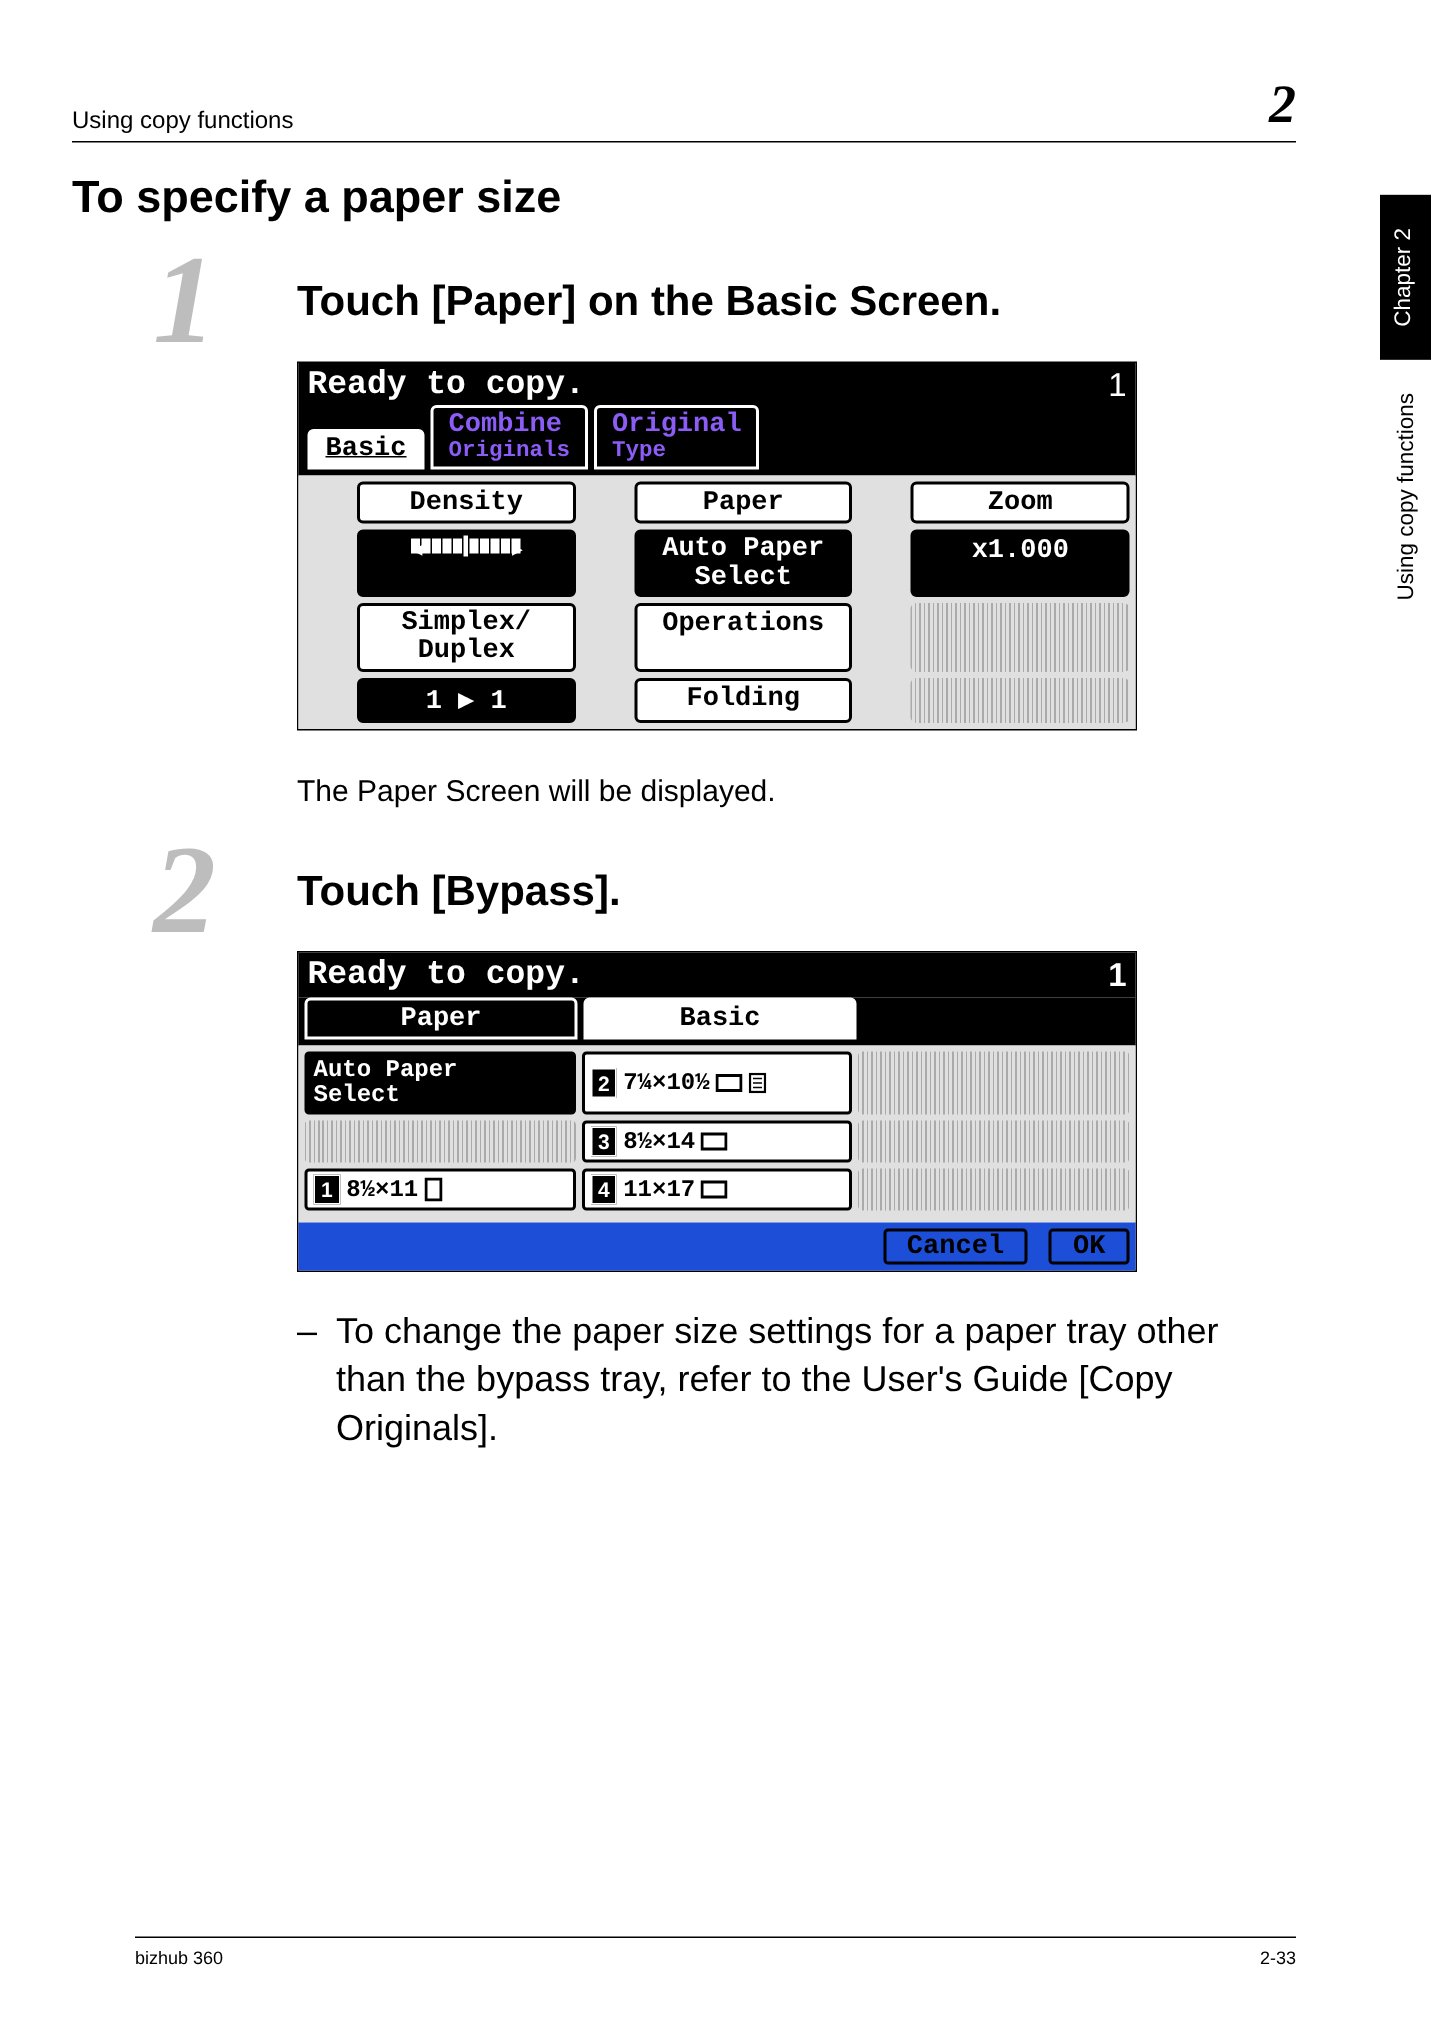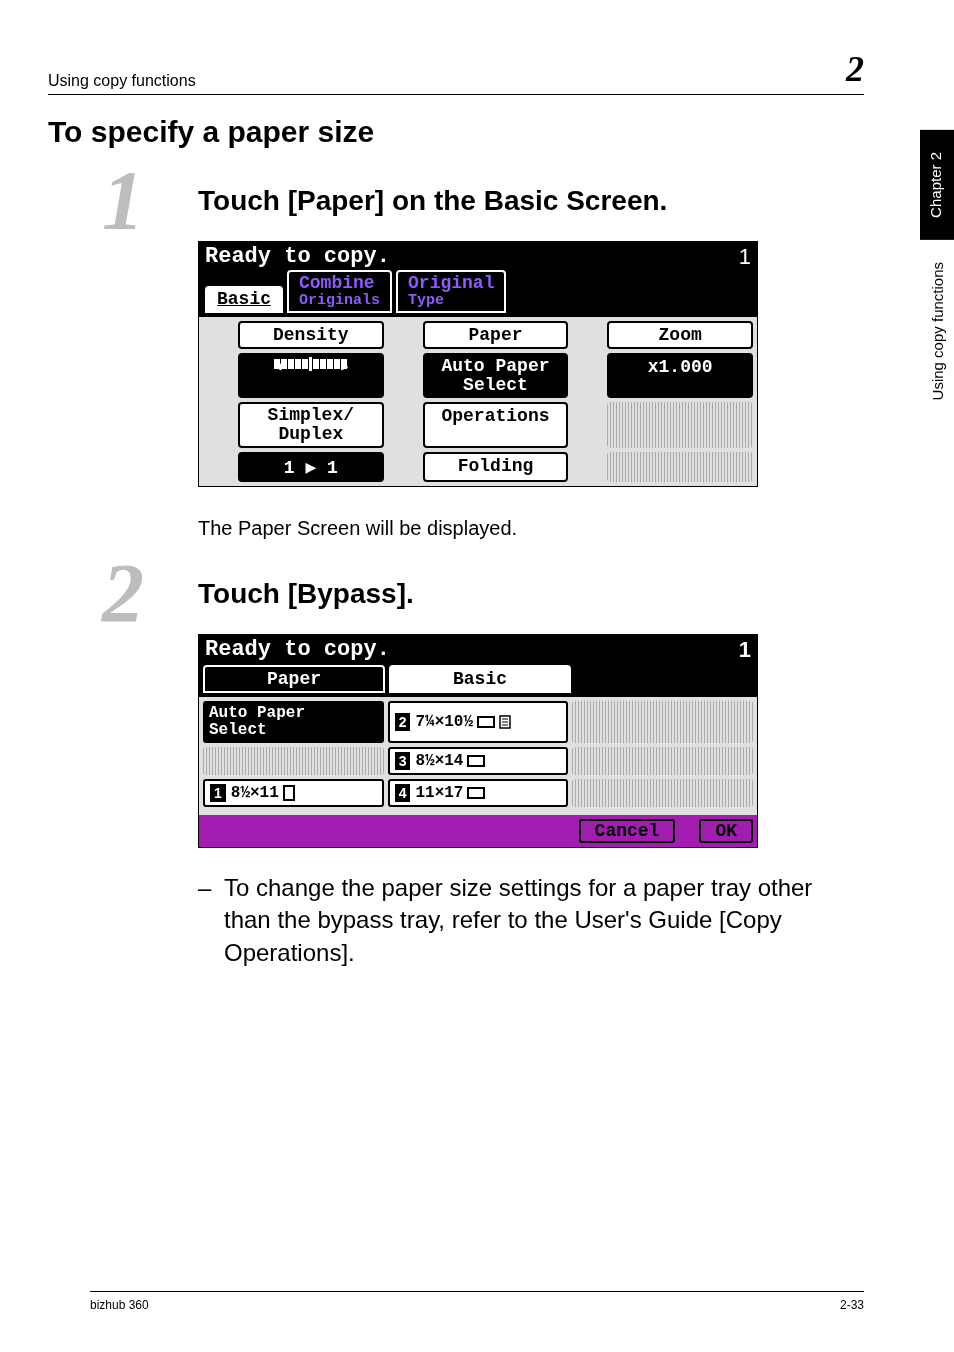--- a/index.html
+++ b/index.html
@@ -53,21 +53,21 @@
   .s2-tabs { display: flex; background: #000; padding: 0 4px 4px 4px; gap: 4px; }
   .s2-tab { flex: 1; border: 2px solid #fff; color: #fff; text-align: center; padding: 2px 0; border-radius: 4px 4px 0 0; font-weight: 700; }
   .s2-tab.white { background: #fff; color: #000; }
   .s2-area { background: #e0e0e0; padding: 4px; }
   .s2-row { display: grid; grid-template-columns: 1fr 1fr 1fr; gap: 4px; margin-bottom: 4px; }
   .s2-chip { background: #fff; border: 2px solid #000; border-radius: 3px; display: flex; align-items: center; gap: 4px; padding: 2px 4px; font-weight: 700; font-size: 16px; }
   .s2-chip.inv { background: #000; color: #fff; }
   .s2-chip.hatch { background: repeating-linear-gradient(90deg,#aaa 0,#aaa 1px,#e0e0e0 1px,#e0e0e0 3px); border: 0; }
   .s2-chip .idx { background: #000; color: #fff; font-family: Arial, sans-serif; font-weight: 900; font-size: 14px; padding: 1px 4px; border: 1px solid #fff; }
   .s2-chip svg { flex-shrink: 0; }
-  .s2-bot { display: flex; justify-content: flex-end; gap: 24px; padding: 4px; background: #a21caf; align-items: flex-end; }
+  .s2-bot { display: flex; justify-content: flex-end; gap: 14px; padding: 4px; background: #1d4ed8; align-items: flex-end; }
   .s2-btn { border: 2px solid #000; border-radius: 3px; padding: 0 14px; font-weight: 700; font-family: 'Courier New', monospace; font-size: 18px; }
 
   
   .ftr { position: absolute; left: 90px; right: 90px; bottom: 40px; border-top: 1px solid #000; padding-top: 6px; display: flex; justify-content: space-between; font-size: 12px; }
 </style>
 </head>
 <body>
 
 <div class="page">
 
@@ -207,21 +207,21 @@
           </div>
         </div>
         <div class="s2-bot">
           <div class="s2-btn">Cancel</div>
           <div class="s2-btn">OK</div>
         </div>
       </div>
 
       <div class="bullet">
         <div class="dash">–</div>
-        <div>To change the paper size settings for a paper tray other than the bypass tray, refer to the User's Guide [Copy Operations].</div>
+        <div>To change the paper size settings for a paper tray other than the bypass tray, refer to the User's Guide [Copy Originals].</div>
       </div>
     </div>
   </div>
 
   <div class="ftr">
     <span>bizhub 360</span>
     <span>2-33</span>
   </div>
 
 </div>

